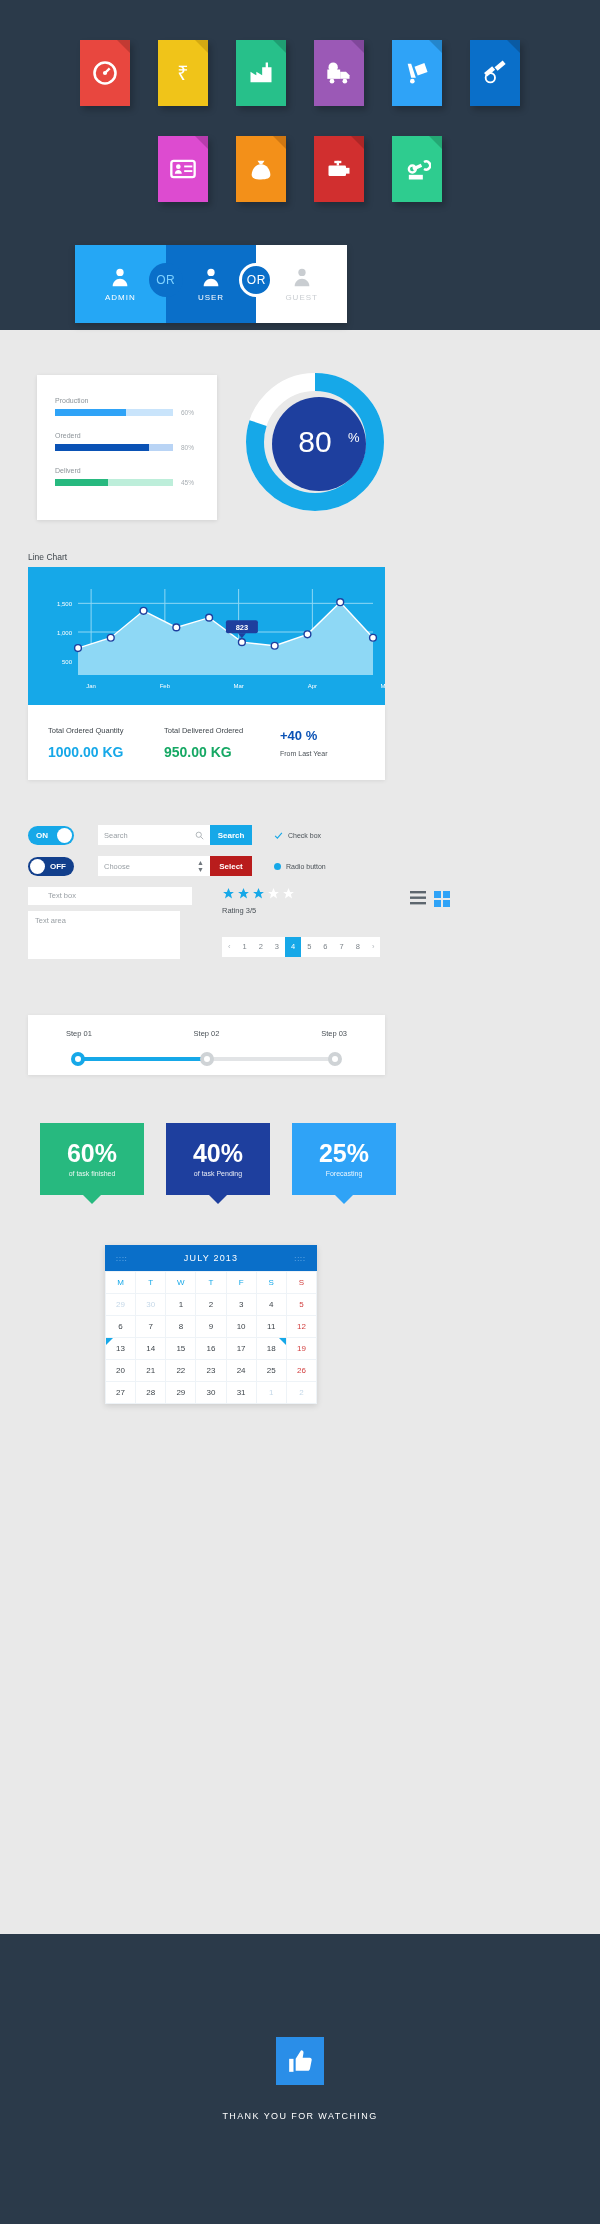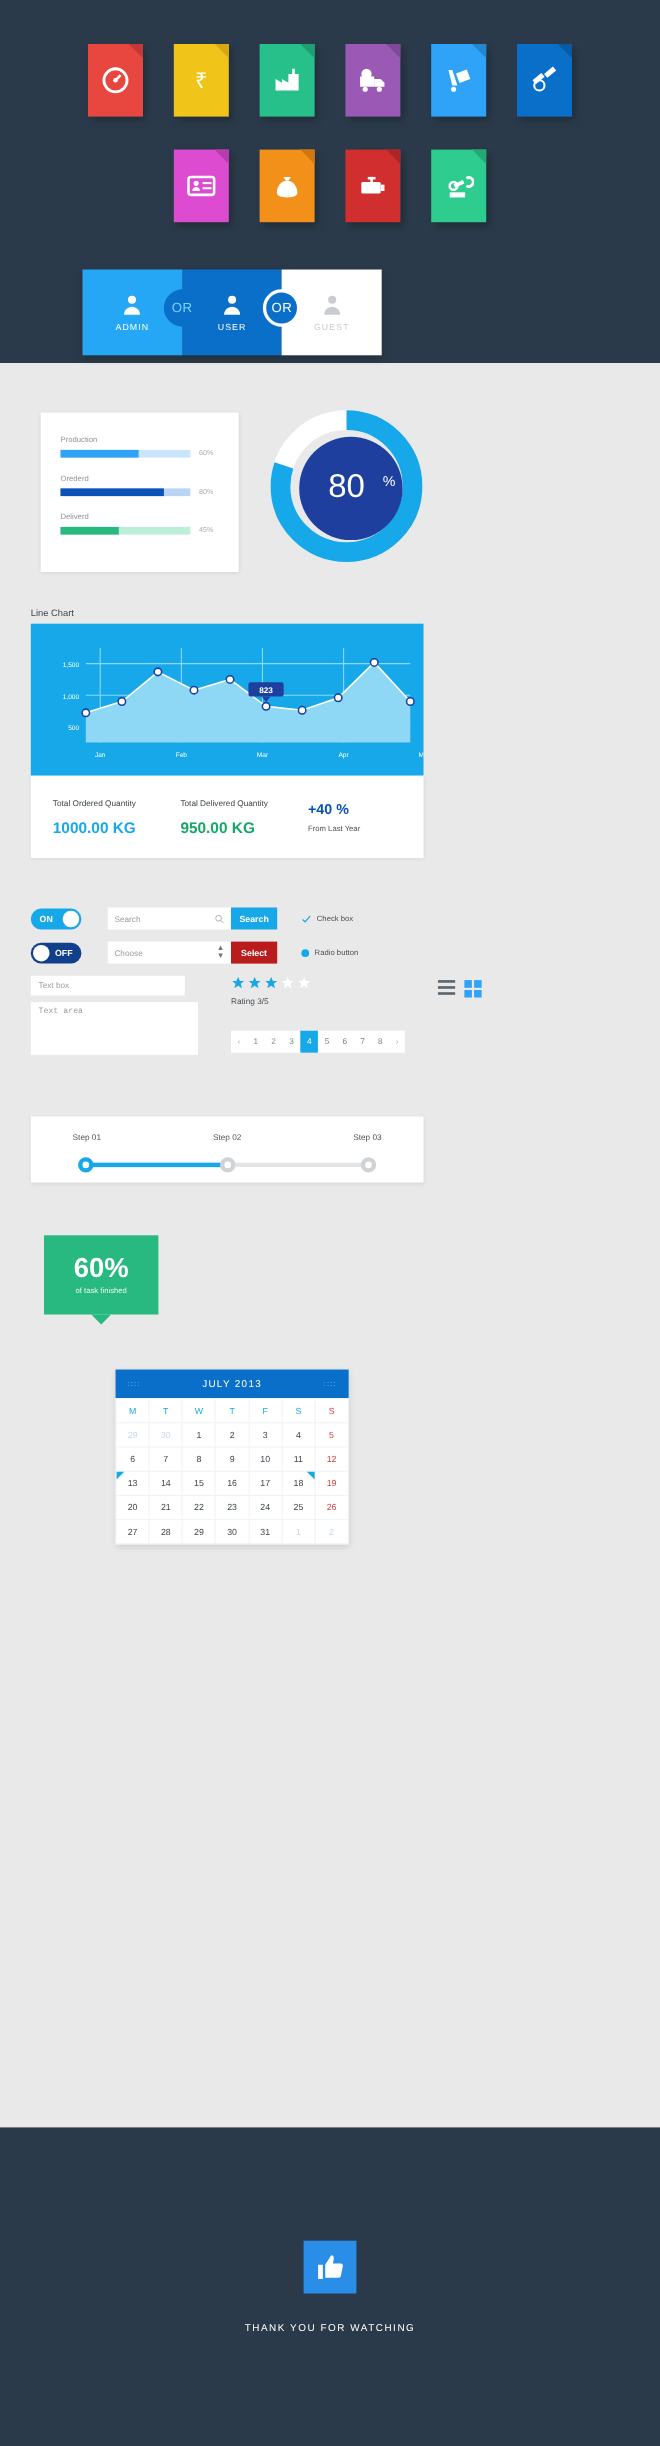--- a/index.html
+++ b/index.html
@@ -80,24 +80,24 @@
   .inp { height: 20px; background: #fff; border: 0; font-size: 7.5px;
          color: #9aa0a5; padding: 0 6px; display: flex; align-items: center;
          justify-content: space-between; width: 112px; }
   .btn { height: 20px; min-width: 42px; color: #fff; font-size: 8px;
          display: flex; align-items: center; justify-content: center;
          font-weight: bold; }
   .btn.search { background: #16a8e8; }
   .btn.select { background: #b91c1c; }
   .check-row { display: flex; align-items: center; font-size: 7px; color: #4a5157;
                margin-bottom: 12px; }
-  .textbox { width: 140px; height: 18px; background: #fff; font-size: 7.5px;
-             color: #9aa0a5; padding: 4px 7px; margin-bottom: 6px; }
+  .textbox { width: 164px; height: 18px; background: #fff; font-size: 7.5px;
+             color: #9aa0a5; padding: 4px 20px; margin-bottom: 6px; }
   .textarea { width: 152px; height: 48px; background: #fff; font-size: 7.5px;
-              color: #9aa0a5; padding: 5px 7px; font-family: Liberation Mono, monospace; }
+              color: #9aa0a5; padding: 5px 7px; }
   .stars { display: flex; gap: 2px; margin-bottom: 6px; }
   .rating-txt { font-size: 7.5px; color: #4a5157; }
   .pager { display: flex; align-items: center; background: #fff; height: 20px;
            font-size: 7.5px; color: #7d848a; }
   .pager div { padding: 0 6px; line-height: 20px; }
   .pager .cur { background: #16a8e8; color: #fff; }
   
   .stepper { position: absolute; left: 28px; top: 1015px; width: 357px; height: 60px;
              background: #fff; box-shadow: 0 1px 4px rgba(0,0,0,.08); }
   .step-labels { display: flex; justify-content: space-between;
@@ -343,21 +343,21 @@
         <path d="M209.88888888888889,66.148 L213.88888888888889,71.148 L217.88888888888889,66.148Z" fill="#1e3f9e"></path>
         <text x="213.88888888888889" y="62.647999999999996" text-anchor="middle" fill="#fff" font-size="7.5" font-weight="bold" font-family="Liberation Sans, sans-serif">823</text>
       </svg>
   </div>
   <div class="lc-stats">
     <div class="stat c1">
       <div class="stat-label">Total Ordered Quantity</div>
       <div class="stat-value">1000.00 KG</div>
     </div>
     <div class="stat c2">
-      <div class="stat-label">Total Delivered Quantity</div>
+      <div class="stat-label">Total Delivered Ordered</div>
       <div class="stat-value">950.00 KG</div>
     </div>
     <div class="stat c3">
       <div class="stat-value">+40 %</div>
       <div class="stat-label">From Last Year</div>
     </div>
   </div>
 </div>
 
 <div class="form-area">
@@ -468,20 +468,30 @@
     <div class="dot d2"></div>
     <div class="dot d3"></div>
   </div>
 </div>
 
 <div class="pct-row">
     <div class="pct-tile" style="background:#27b97f">
       <div class="big">60%</div>
       <div class="sub">of task finished</div>
       <div class="tail" style="border-top-color:#27b97f"></div>
+    </div>
+    <div class="pct-tile" style="background:#1e3f9e">
+      <div class="big">40%</div>
+      <div class="sub">of task Pending</div>
+      <div class="tail" style="border-top-color:#1e3f9e"></div>
+    </div>
+    <div class="pct-tile" style="background:#2fa3f7">
+      <div class="big">25%</div>
+      <div class="sub">Forecasting</div>
+      <div class="tail" style="border-top-color:#2fa3f7"></div>
     </div>
   </div>
 
 <div class="cal">
   <div class="cal-head">
     <span class="cal-arrow">::::</span>
     <span class="cal-title">JULY 2013</span>
     <span class="cal-arrow">::::</span>
   </div>
   <table>

